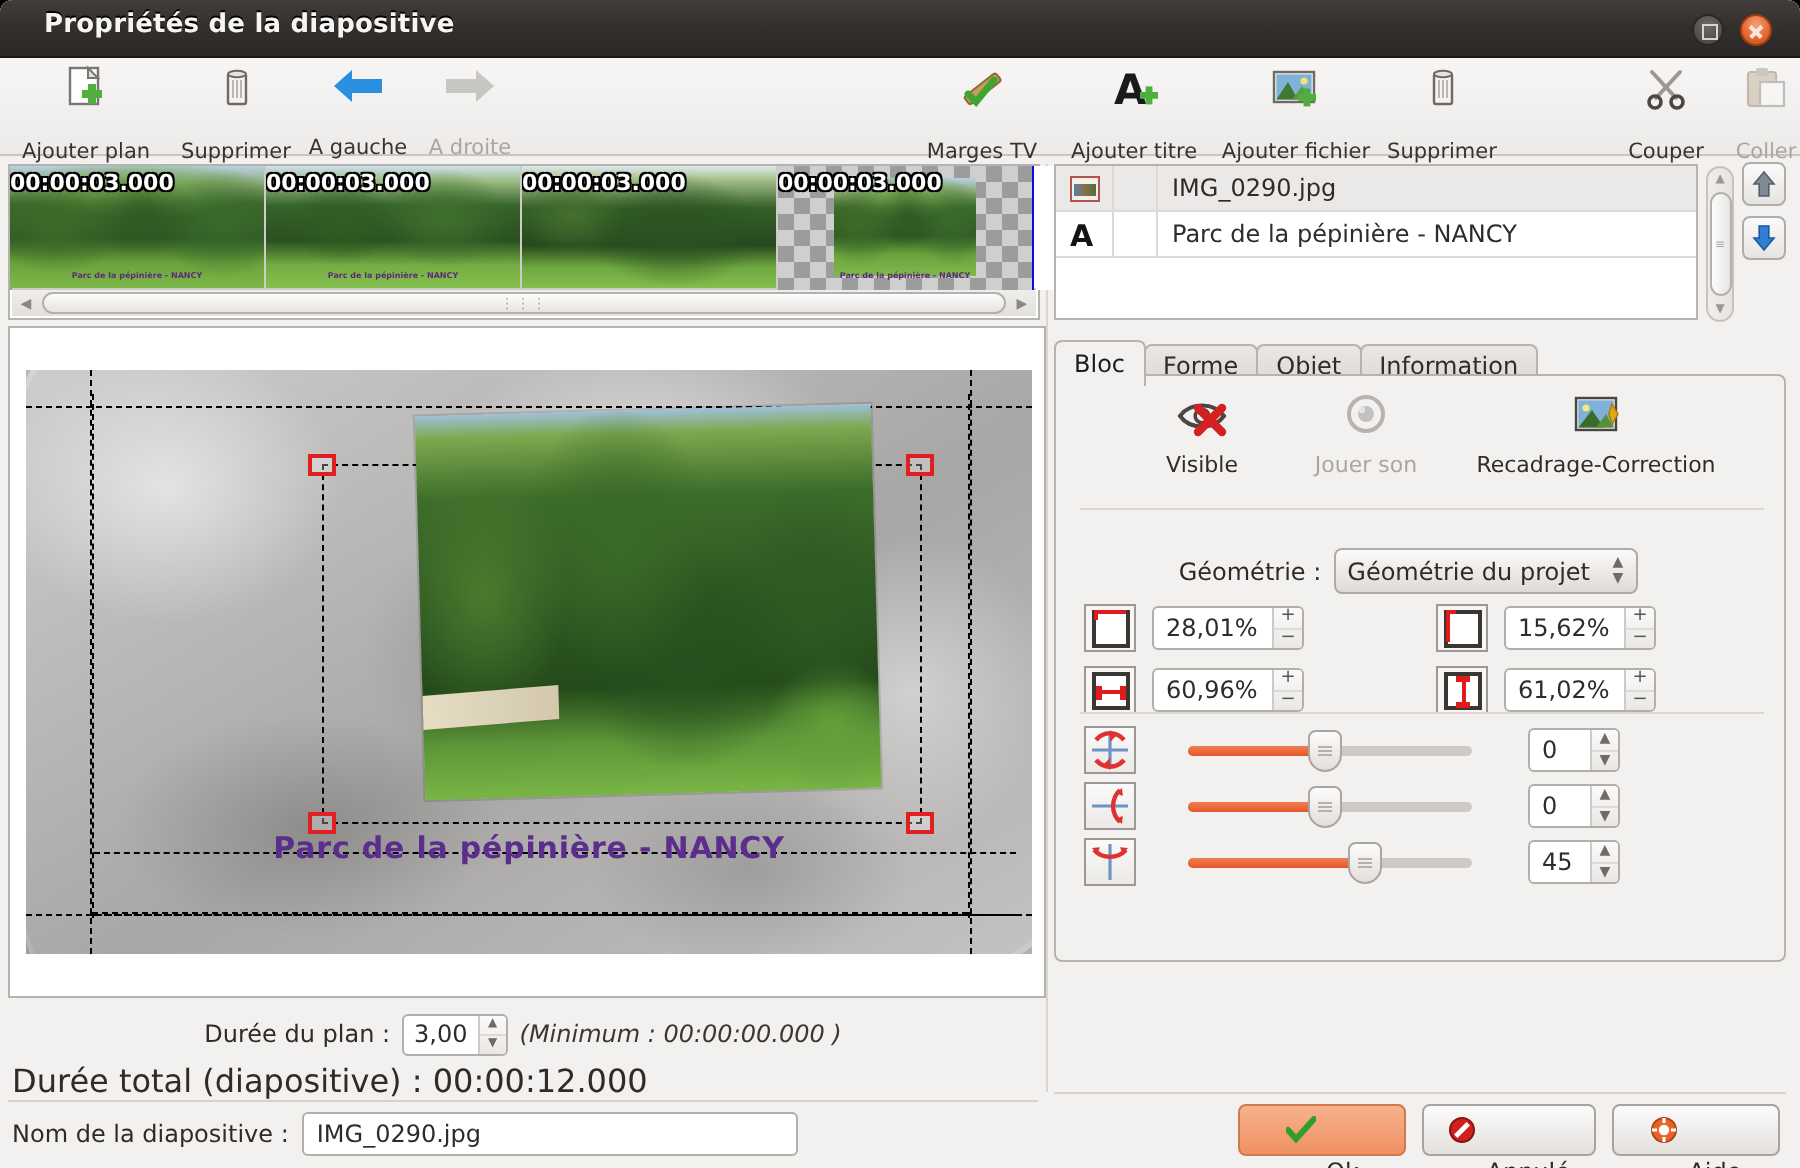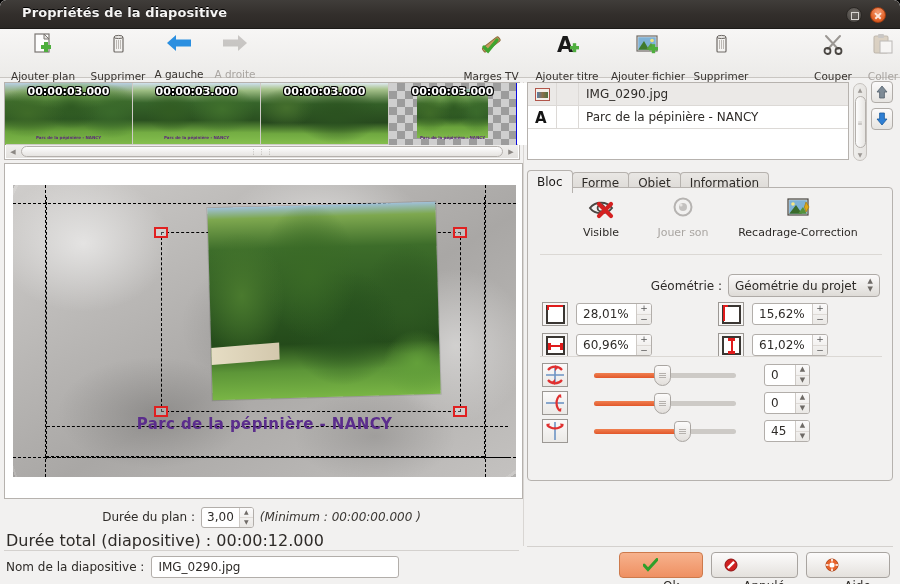--- a/index.html
+++ b/index.html
@@ -75,21 +75,21 @@
   .filmstrip-wrap {
     position: absolute; left: 4px; top: 82px; width: 516px; height: 78px;
     background: #fff; border: 1px solid #b6b2ae;
   }
   .filmstrip { position: absolute; left:0; top:0; width: 514px; height: 62px; display: flex; }
   .frame {
     position: relative; width: 128px; height: 62px; overflow: hidden;
     border-right: 1px solid #cfcbc7; flex: 0 0 auto;
   }
   .frame .time {
-    position: absolute; left: 0; right: 0; top: 2px; text-align: center;
+    position: absolute; left: 0; right: 0; top: 2px; text-align: left;
     font-size: 11px; font-weight: bold; color: #fff;
     text-shadow: -1px -1px 0 #000, 1px -1px 0 #000, -1px 1px 0 #000, 1px 1px 0 #000;
     z-index: 4;
   }
   .frame .cap {
     position: absolute; left: 0; right: 0; bottom: 5px; text-align: center;
     font-size: 4px; color: #5d2a7a; z-index: 3; font-weight: bold;
   }
   .frame.selected { outline: 3px solid #0b0bdf; outline-offset: -3px; z-index: 5; }
   .frame .checker {
@@ -311,21 +311,21 @@
     display:flex; flex-direction: column; align-items:center; cursor: pointer;
   }
   .modebtn .mlb { font-size: 11px; color: #2e2b28; margin-top: 2px; white-space: nowrap; }
   .modebtn.dis .mlb { color: #aaa6a2; }
   .modebtn.dis .ic { opacity: .45; }
   .panel-sep {
     position: absolute; left: 12px; width: 342px; height: 1px; background: #dbd8d4;
   }
   .geom-row {
     position: absolute; left: 0; top: 86px; width: 100%;
-    display:flex; align-items:center; justify-content: flex-end; gap: 6px;
+    display:flex; align-items:center; justify-content: center; gap: 6px;
     padding-right: 12px; font-size: 12px; color: #2e2b28;
   }
   .combo {
     width: 152px; height: 23px; border: 1px solid #aeaaa6; border-radius: 4px;
     background: linear-gradient(to bottom, #fbfafa, #dedbd7);
     display:flex; align-items:center; justify-content: space-between;
     padding: 0 6px; font-size: 12px; color: #2e2b28; cursor: pointer;
   }
   .combo .ar { font-size: 7px; color: #6e6a66; line-height: 1.05; text-align:center; }
 

